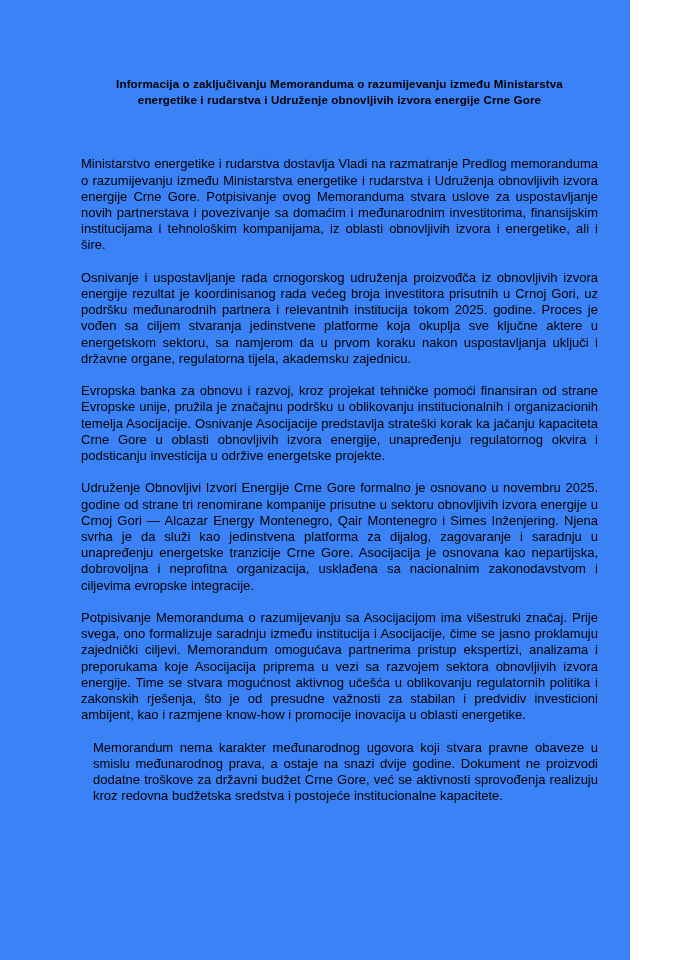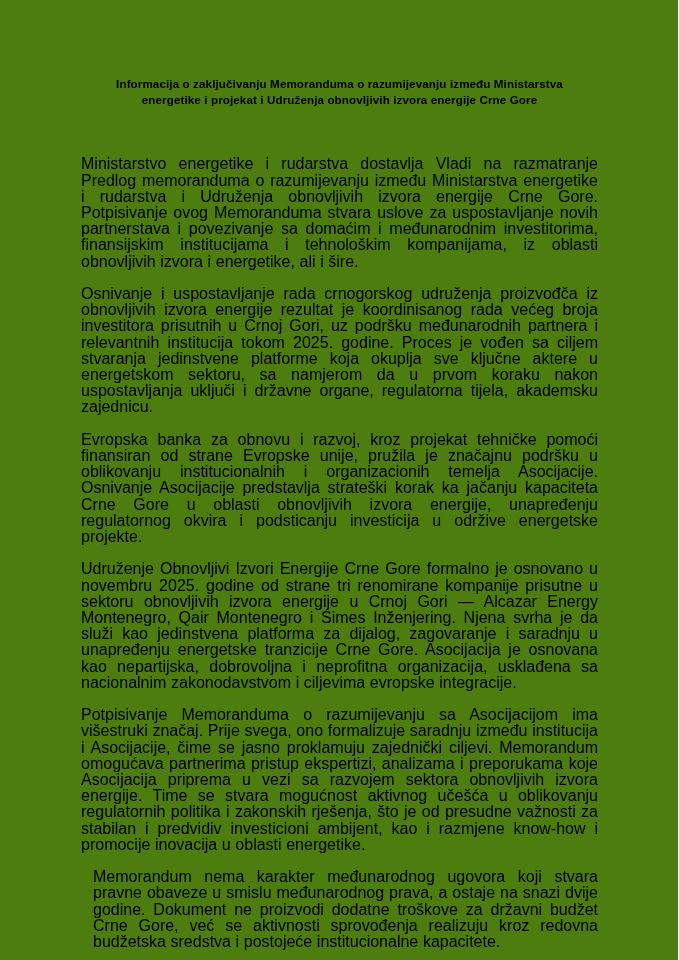--- a/index.html
+++ b/index.html
@@ -10,23 +10,23 @@
   }
   body {
     width: 679px;
     height: 960px;
     font-family: "Liberation Sans", sans-serif;
     color: #000000;
     -webkit-font-smoothing: antialiased;
   }
   .page {
     position: relative;
-    width: 678px;
+    width: 630px;
     height: 960px;
-    background: #4d7c0f;
+    background: #3b82f6;
     box-sizing: border-box;
     overflow: hidden;
   }
   .content {
     position: absolute;
     left: 81px;
     top: 76px;
     width: 517px;
   }
   .doc-title {
@@ -38,42 +38,42 @@
     letter-spacing: 0.01em;
     padding: 0 6px;
   }
   .doc-title .title-line {
     display: block;
   }
   .body-block {
     margin-top: 48px;
   }
   p.para {
-    font-size: 16px;
+    font-size: 13px;
     line-height: 16.2px;
     text-align: justify;
     text-justify: inter-word;
     margin: 0 0 16.2px 0;
     hyphens: none;
     word-spacing: 0.01em;
   }
   p.para:last-child {
     margin-bottom: 0;
     margin-left: 12px;
   }
 </style>
 </head>
 <body>
 
 <div class="page">
   <div class="content">
 
     <h1 class="doc-title">
       <span class="title-line">Informacija o zaključivanju Memoranduma o razumijevanju između Ministarstva</span>
-      <span class="title-line">energetike i projekat i Udruženja obnovljivih izvora energije Crne Gore</span>
+      <span class="title-line">energetike i rudarstva i Udruženje obnovljivih izvora energije Crne Gore</span>
     </h1>
 
     <div class="body-block">
       <p class="para">Ministarstvo energetike i rudarstva dostavlja Vladi na razmatranje Predlog memoranduma o razumijevanju između Ministarstva energetike i rudarstva i Udruženja obnovljivih izvora energije Crne Gore. Potpisivanje ovog Memoranduma stvara uslove za uspostavljanje novih partnerstava i povezivanje sa domaćim i međunarodnim investitorima, finansijskim institucijama i tehnološkim kompanijama, iz oblasti obnovljivih izvora i energetike, ali i šire.</p>
       <p class="para">Osnivanje i uspostavljanje rada crnogorskog udruženja proizvođča iz obnovljivih izvora energije rezultat je koordinisanog rada većeg broja investitora prisutnih u Crnoj Gori, uz podršku međunarodnih partnera i relevantnih institucija tokom 2025. godine. Proces je vođen sa ciljem stvaranja jedinstvene platforme koja okuplja sve ključne aktere u energetskom sektoru, sa namjerom da u prvom koraku nakon uspostavljanja uključi i državne organe, regulatorna tijela, akademsku zajednicu.</p>
       <p class="para">Evropska banka za obnovu i razvoj, kroz projekat tehničke pomoći finansiran od strane Evropske unije, pružila je značajnu podršku u oblikovanju institucionalnih i organizacionih temelja Asocijacije. Osnivanje Asocijacije predstavlja strateški korak ka jačanju kapaciteta Crne Gore u oblasti obnovljivih izvora energije, unapređenju regulatornog okvira i podsticanju investicija u održive energetske projekte.</p>
       <p class="para">Udruženje Obnovljivi Izvori Energije Crne Gore formalno je osnovano u novembru 2025. godine od strane tri renomirane kompanije prisutne u sektoru obnovljivih izvora energije u Crnoj Gori — Alcazar Energy Montenegro, Qair Montenegro i Simes Inženjering. Njena svrha je da služi kao jedinstvena platforma za dijalog, zagovaranje i saradnju u unapređenju energetske tranzicije Crne Gore. Asocijacija je osnovana kao nepartijska, dobrovoljna i neprofitna organizacija, usklađena sa nacionalnim zakonodavstvom i ciljevima evropske integracije.</p>
       <p class="para">Potpisivanje Memoranduma o razumijevanju sa Asocijacijom ima višestruki značaj. Prije svega, ono formalizuje saradnju između institucija i Asocijacije, čime se jasno proklamuju zajednički ciljevi. Memorandum omogućava partnerima pristup ekspertizi, analizama i preporukama koje Asocijacija priprema u vezi sa razvojem sektora obnovljivih izvora energije. Time se stvara mogućnost aktivnog učešća u oblikovanju regulatornih politika i zakonskih rješenja, što je od presudne važnosti za stabilan i predvidiv investicioni ambijent, kao i razmjene know-how i promocije inovacija u oblasti energetike.</p>
       <p class="para">Memorandum nema karakter međunarodnog ugovora koji stvara pravne obaveze u smislu međunarodnog prava, a ostaje na snazi dvije godine. Dokument ne proizvodi dodatne troškove za državni budžet Crne Gore, već se aktivnosti sprovođenja realizuju kroz redovna budžetska sredstva i postojeće institucionalne kapacitete.</p>
     </div>

